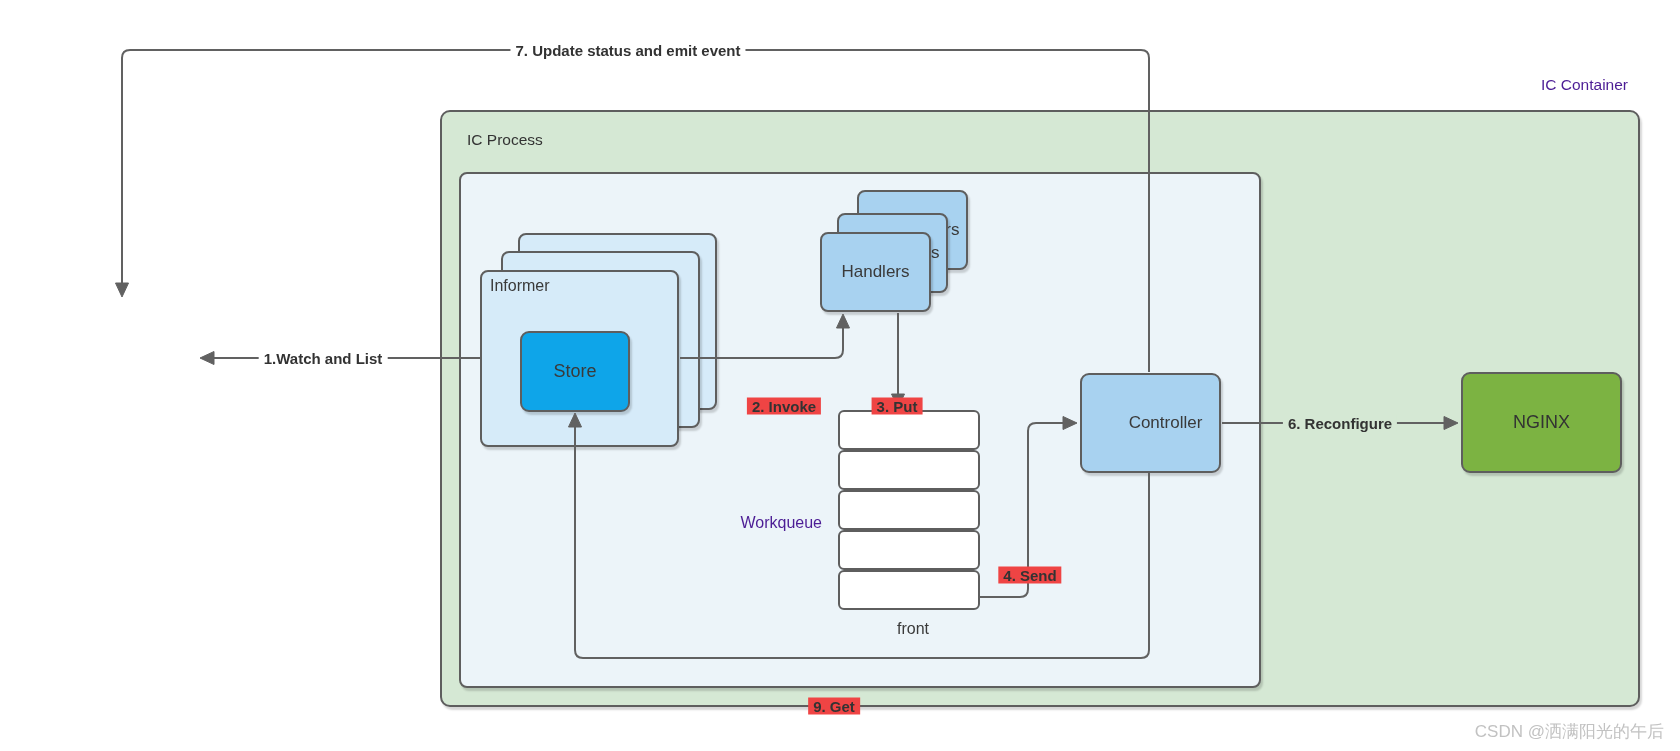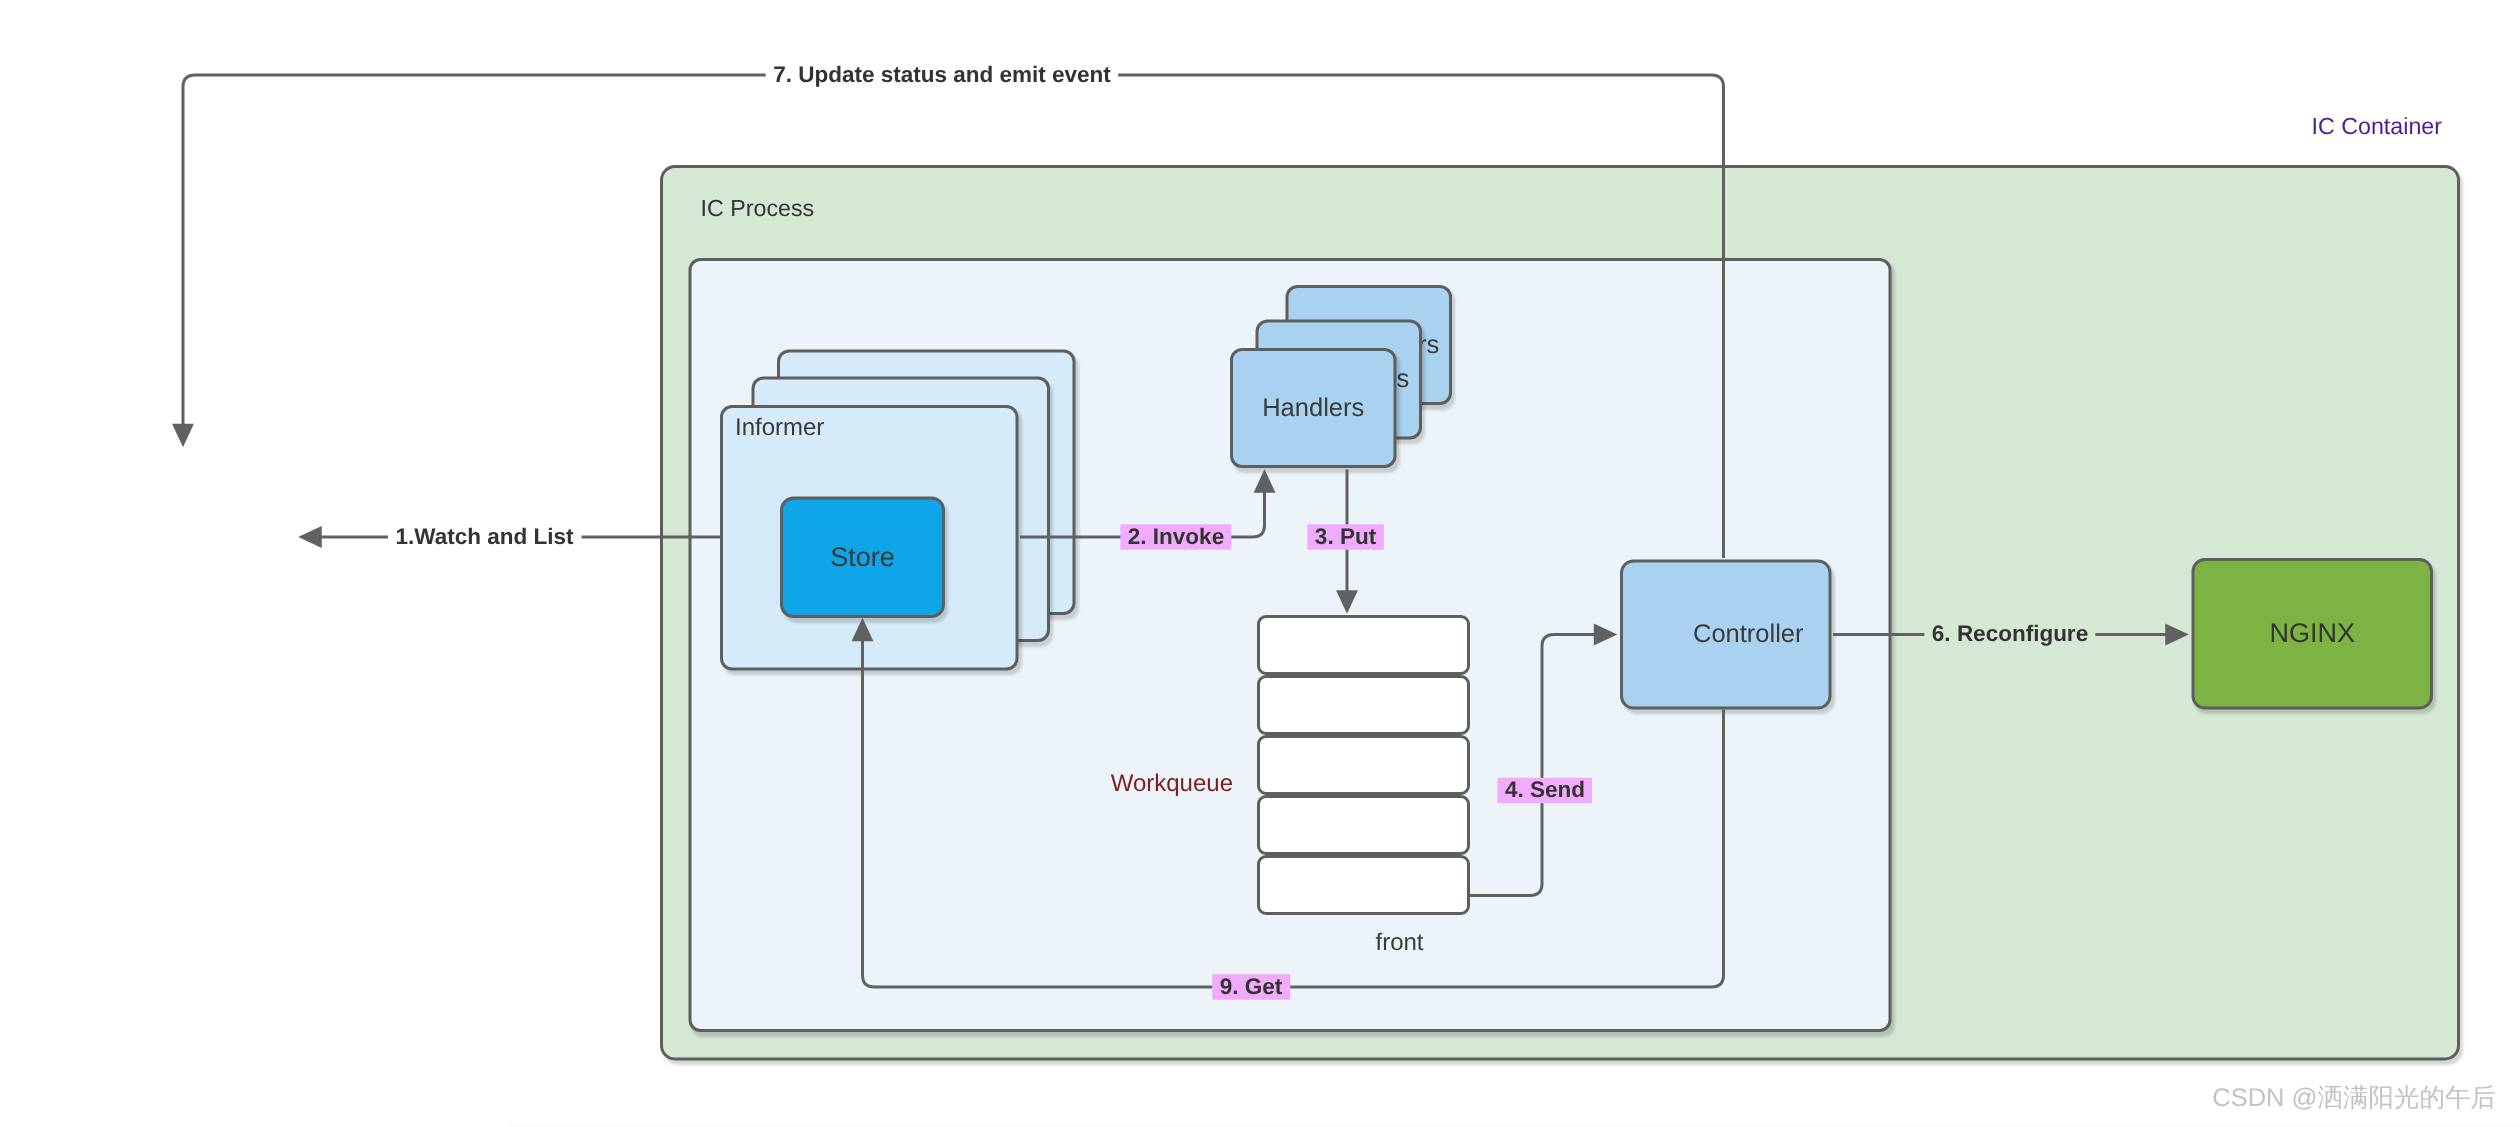--- a/index.html
+++ b/index.html
@@ -33,35 +33,35 @@
   #informer-label { left:490px; top:277px; font-size:16px; color:#3a3a3a; }
   #store { left:520px; top:331px; width:110px; height:81px; background:#0ea5e9; font-size:18px; }
   
   .handler-card { width:111px; height:80px; background:#a8d2f0; border-radius:8px; font-size:17px; }
   #handler-card-3 { left:857px; top:190px; padding-left:26px; }
   #handler-card-2 { left:837px; top:213px; padding-left:26px; }
   #handler-card-1 { left:820px; top:232px; }
   
   .wq-cell { position:absolute; left:838px; width:142px; height:40px; background:#ffffff;
              border:2px solid #5e5e5e; border-radius:6px; }
-  #workqueue-label { left:690px; top:514px; width:132px; text-align:right; font-size:16px; color:#7f1d1d; }
-  #front-label { left:870px; top:620px; width:126px; text-align:center; font-size:16px; color:#3a3a3a; }
+  #workqueue-label { left:690px; top:514px; width:132px; text-align:right; font-size:16px; color:#4c1d95; }
+  #front-label { left:850px; top:620px; width:126px; text-align:center; font-size:16px; color:#3a3a3a; }
   
   #controller { left:1080px; top:373px; width:141px; height:100px; background:#a8d2f0; font-size:17px;padding-left:30px; }
   #nginx { left:1461px; top:372px; width:161px; height:101px; background:#7cb342; font-size:18px; color:#333; }
   
   #edges-layer { position:absolute; left:0; top:0; width:1680px; height:751px; z-index:20; pointer-events:none; }
   #edges-layer path.line { fill:none; stroke:#616161; stroke-width:2; stroke-linejoin:round; }
   #edges-layer path.head { fill:#616161; stroke:#616161; stroke-width:1; }
   .edge-label {
     position:absolute; z-index:30; transform:translate(-50%,-50%);
     font-size:15px; font-weight:bold; color:#333; white-space:nowrap; padding:0 5px;
   }
   .bg-white { background:#ffffff; }
-  .bg-process { background:#f0abfc; }
+  .bg-process { background:#ef4444;margin-top:48px; }
   .bg-green { background:#d5e8d4; }
   
   #watermark { right:16px; top:720px; font-size:17px; color:#c2c2c2; }
 </style>
 </head>
 <body>
 
 <div id="canvas">
 
   <div id="ic-container" class="shape"></div>

